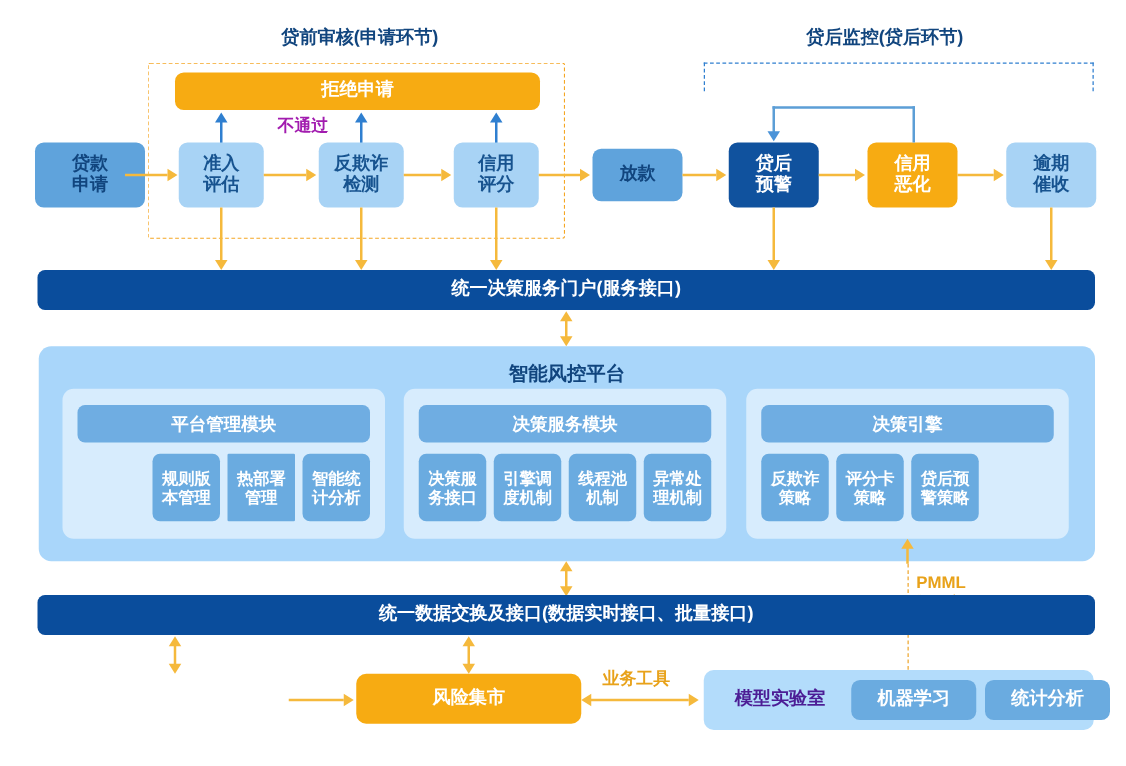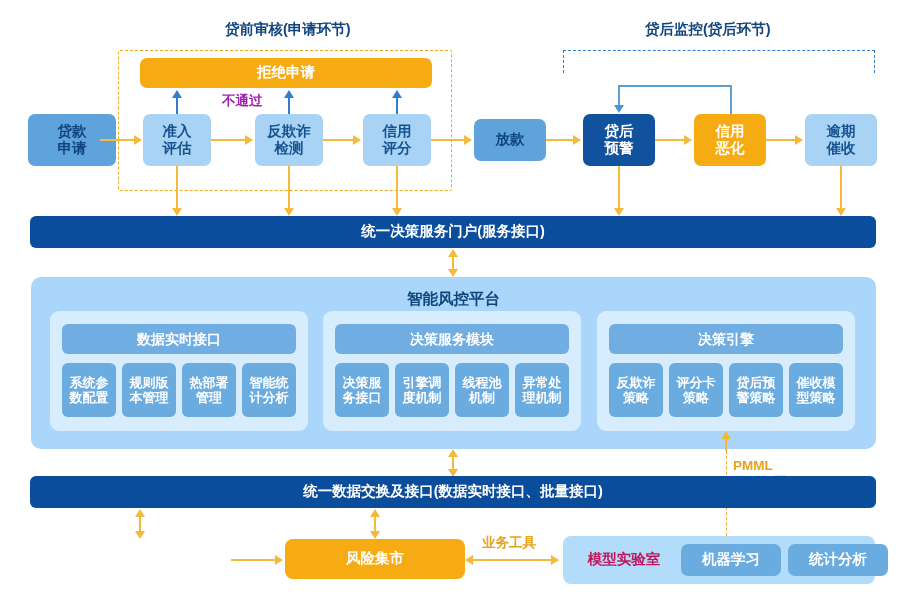--- a/index.html
+++ b/index.html
@@ -206,35 +206,29 @@
   <div class="ln" style="left:452px;top:252px;width:2px;height:22px;"></div>
   <div class="ah ah-u" style="left:448px;top:249px;"></div>
   <div class="ah ah-d" style="left:448px;top:269px;"></div>
 
   <div class="abs b-platform" style="left:31px;top:277px;width:845px;height:172px;border-radius:10px;">
     <div class="platform-title" style="top:12px;">智能风控平台</div>
   </div>
 
   <div class="abs b-groupblue" style="left:50px;top:311px;width:258px;height:120px;border-radius:9px;">
     <div class="box b-bandblue group-head" style="left:12px;top:13px;width:234px;height:30px;border-radius:6px;">
-      <span>数据实时接口</span>
-    </div>
-    <div class="box b-chipblue chip" style="left:12px;top:52px;width:54px;height:54px;border-radius:6px;">
-      <div>
-        <div>系统参</div>
-        <div>数配置</div>
-      </div>
+      <span>平台管理模块</span>
     </div>
     <div class="box b-chipblue chip" style="left:72px;top:52px;width:54px;height:54px;border-radius:6px;">
       <div>
         <div>规则版</div>
         <div>本管理</div>
       </div>
     </div>
-    <div class="box b-chipblue chip" style="left:132px;top:52px;width:54px;height:54px;border-radius:6px;">
+    <div class="box b-chipblue chip" style="left:132px;top:52px;width:54px;height:54px;border-radius:1px;">
       <div>
         <div>热部署</div>
         <div>管理</div>
       </div>
     </div>
     <div class="box b-chipblue chip" style="left:192px;top:52px;width:54px;height:54px;border-radius:6px;">
       <div>
         <div>智能统</div>
         <div>计分析</div>
       </div>
@@ -284,26 +278,20 @@
     <div class="box b-chipblue chip" style="left:72px;top:52px;width:54px;height:54px;border-radius:6px;">
       <div>
         <div>评分卡</div>
         <div>策略</div>
       </div>
     </div>
     <div class="box b-chipblue chip" style="left:132px;top:52px;width:54px;height:54px;border-radius:6px;">
       <div>
         <div>贷后预</div>
         <div>警策略</div>
-      </div>
-    </div>
-    <div class="box b-chipblue chip" style="left:192px;top:52px;width:54px;height:54px;border-radius:6px;">
-      <div>
-        <div>催收模</div>
-        <div>型策略</div>
       </div>
     </div>
   </div>
 
   <div class="ln" style="left:452px;top:452px;width:2px;height:22px;"></div>
   <div class="ah ah-u" style="left:448px;top:449px;"></div>
   <div class="ah ah-d" style="left:448px;top:469px;"></div>
 
   <div class="ln" style="left:725px;top:437px;width:2px;height:14px;"></div>
   <div class="ah ah-u" style="left:721px;top:431px;"></div>
@@ -333,21 +321,21 @@
 
   <div class="ln" style="left:231px;top:559px;width:44px;height:2px;"></div>
   <div class="ah ah-r" style="left:275px;top:555px;"></div>
 
   <div class="ln" style="left:471px;top:559px;width:80px;height:2px;"></div>
   <div class="ah ah-l" style="left:465px;top:555px;"></div>
   <div class="ah ah-r" style="left:551px;top:555px;"></div>
   <div class="edge-label-orange" style="left:482px;top:535px;">业务工具</div>
 
   <div class="abs b-paleblue" style="left:563px;top:536px;width:312px;height:48px;border-radius:8px;">
-    <div class="box bar-label" style="left:8px;top:10px;width:106px;height:28px;color:#be185d;background:transparent;">
+    <div class="box bar-label" style="left:8px;top:10px;width:106px;height:28px;color:#4c1d95;background:transparent;">
       <span>模型实验室</span>
     </div>
     <div class="box b-chipblue bar-label" style="left:118px;top:8px;width:100px;height:32px;border-radius:7px;">
       <span>机器学习</span>
     </div>
     <div class="box b-chipblue bar-label" style="left:225px;top:8px;width:100px;height:32px;border-radius:7px;">
       <span>统计分析</span>
     </div>
   </div>
 

